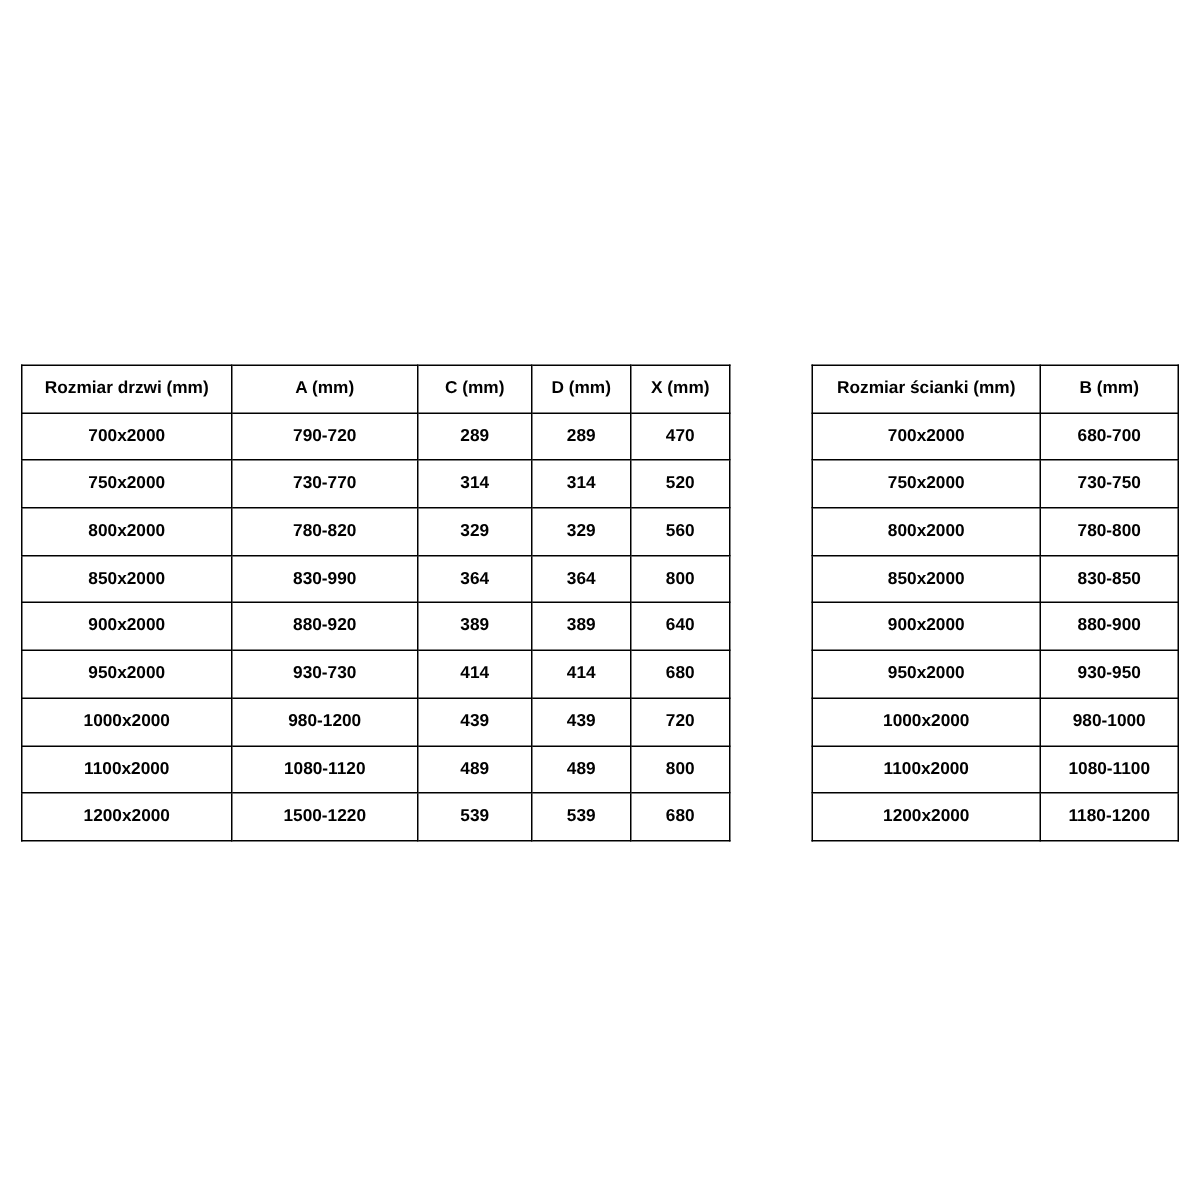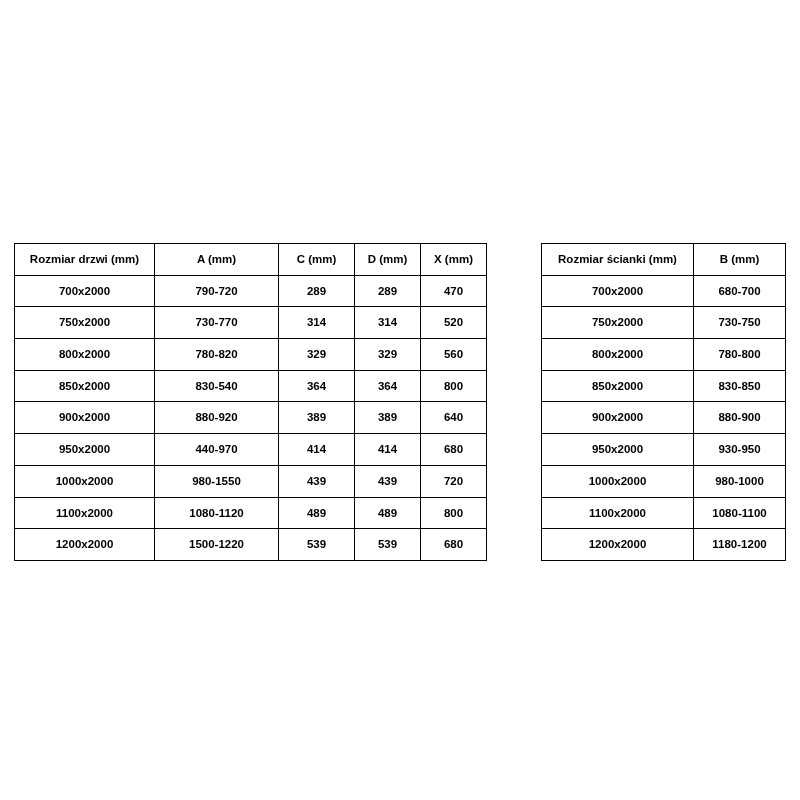--- a/index.html
+++ b/index.html
@@ -98,42 +98,42 @@
         </tr>
         <tr>
           <td>800x2000</td>
           <td>780-820</td>
           <td>329</td>
           <td>329</td>
           <td>560</td>
         </tr>
         <tr>
           <td>850x2000</td>
-          <td>830-540</td>
+          <td>830-990</td>
           <td>364</td>
           <td>364</td>
           <td>800</td>
         </tr>
         <tr>
           <td>900x2000</td>
           <td>880-920</td>
           <td>389</td>
           <td>389</td>
           <td>640</td>
         </tr>
         <tr>
           <td>950x2000</td>
-          <td>440-970</td>
+          <td>930-730</td>
           <td>414</td>
           <td>414</td>
           <td>680</td>
         </tr>
         <tr>
           <td>1000x2000</td>
-          <td>980-1550</td>
+          <td>980-1200</td>
           <td>439</td>
           <td>439</td>
           <td>720</td>
         </tr>
         <tr>
           <td>1100x2000</td>
           <td>1080-1120</td>
           <td>489</td>
           <td>489</td>
           <td>800</td>

